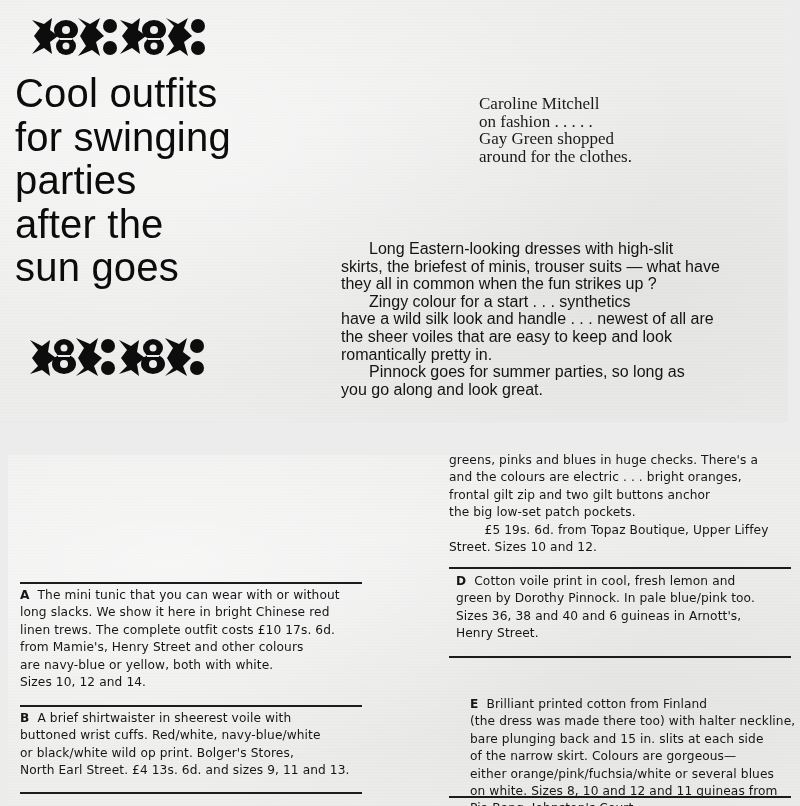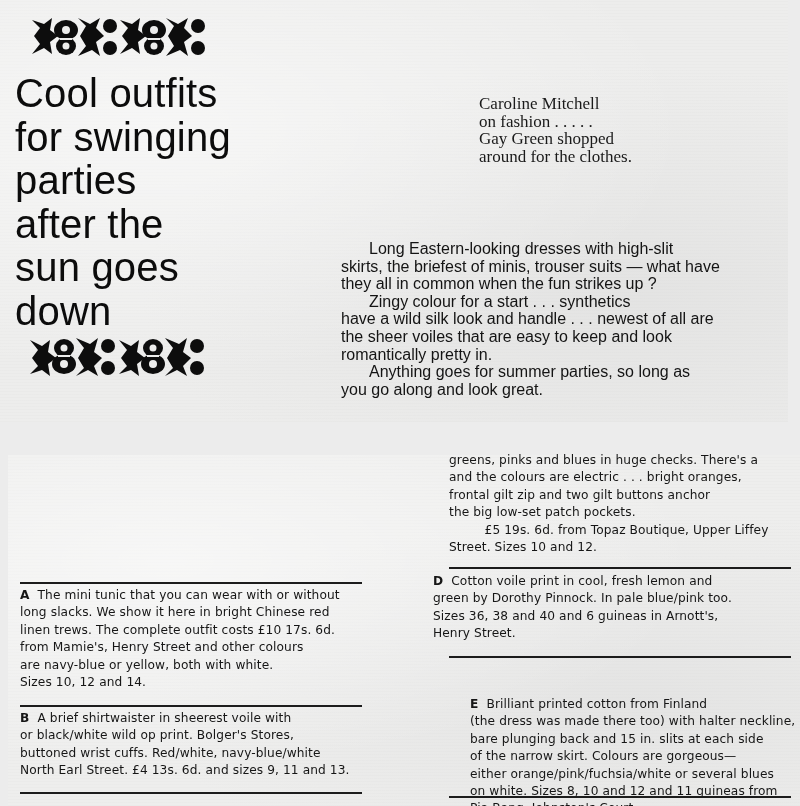--- a/index.html
+++ b/index.html
@@ -90,21 +90,20 @@
       <path d="M30 24 h12 v2 h-12z M118 24 h12 v2 h-12z"></path>
     </g>
   </svg>
 
   <h1 class="headline">
     <span>Cool outfits</span>
     <span>for swinging</span>
     <span>parties</span>
     <span>after the</span>
     <span>sun goes</span>
-    <span>down</span>
   </h1>
 
   <svg class="ornament bottom-orn" viewBox="0 0 178 46">
     <g fill="#0d0d0d">
       <g id="orn-unit-b">
         <path d="M2 40 L10 32 L4 24 L10 16 L2 6 L14 12 L22 6 L20 18 L28 24 L20 30 L22 42 L14 36 Z"></path>
         <ellipse cx="36" cy="30" rx="12" ry="10"></ellipse>
         <ellipse cx="36" cy="14" rx="10" ry="9"></ellipse>
         <path d="M48 42 L56 34 L50 24 L56 14 L48 4 L62 10 L70 4 L66 18 L74 24 L66 32 L70 42 L60 36 Z"></path>
         <circle cx="80" cy="34" r="7"></circle>
@@ -129,39 +128,39 @@
   </div>
 
   <div class="intro">
     <span class="indent">Long Eastern-looking dresses with high-slit</span>
     <span>skirts, the briefest of minis, trouser suits — what have</span>
     <span>they all in common when the fun strikes up ?</span>
     <span class="indent">Zingy colour for a start . . . synthetics</span>
     <span>have a wild silk look and handle . . . newest of all are</span>
     <span>the sheer voiles that are easy to keep and look</span>
     <span>romantically pretty in.</span>
-    <span class="indent">Anything goes for summer parties, so long as</span>
+    <span class="indent">Pinnock goes for summer parties, so long as</span>
     <span>you go along and look great.</span>
   </div>
 </div>
 
 <div class="panel bottom"></div>
 
 <div class="caption" style="left:449px; top:452px; width:345px;">
   <span class="line">greens, pinks and blues in huge checks. There's a</span>
   <span class="line">and the colours are electric . . . bright oranges,</span>
   <span class="line">frontal gilt zip and two gilt buttons anchor</span>
   <span class="line">the big low-set patch pockets.</span>
   <span class="line indent">£5 19s. 6d. from Topaz Boutique, Upper Liffey</span>
   <span class="line">Street. Sizes 10 and 12.</span>
 </div>
 
 <div class="rule" style="left:449px; top:567px; width:342px;"></div>
 
-<div class="caption" style="left:433px; top:573px; width:345px;">
+<div class="caption" style="left:456px; top:573px; width:345px;">
   <span class="line"><span class="letter">D</span><span>Cotton voile print in cool, fresh lemon and</span></span>
   <span class="line">green by Dorothy Pinnock. In pale blue/pink too.</span>
   <span class="line">Sizes 36, 38 and 40 and 6 guineas in Arnott's,</span>
   <span class="line">Henry Street.</span>
 </div>
 
 <div class="rule" style="left:449px; top:656px; width:342px;"></div>
 
 <div class="caption" style="left:470px; top:661px; width:345px;margin-top:35px;">
   <span class="line"><span class="letter">E</span><span>Brilliant printed cotton from Finland</span></span>
@@ -183,18 +182,18 @@
   <span class="line">linen trews. The complete outfit costs £10 17s. 6d.</span>
   <span class="line">from Mamie's, Henry Street and other colours</span>
   <span class="line">are navy-blue or yellow, both with white.</span>
   <span class="line">Sizes 10, 12 and 14.</span>
 </div>
 
 <div class="rule" style="left:20px; top:705px; width:342px;"></div>
 
 <div class="caption" style="left:20px; top:710px; width:360px;">
   <span class="line"><span class="letter">B</span><span>A brief shirtwaister in sheerest voile with</span></span>
+  <span class="line">buttoned wrist cuffs. Red/white, navy-blue/white</span>
   <span class="line">or black/white wild op print. Bolger's Stores,</span>
-  <span class="line">buttoned wrist cuffs. Red/white, navy-blue/white</span>
   <span class="line">North Earl Street. £4 13s. 6d. and sizes 9, 11 and 13.</span>
 </div>
 
 <div class="rule" style="left:20px; top:792px; width:342px;"></div>
 
 </body></html>

